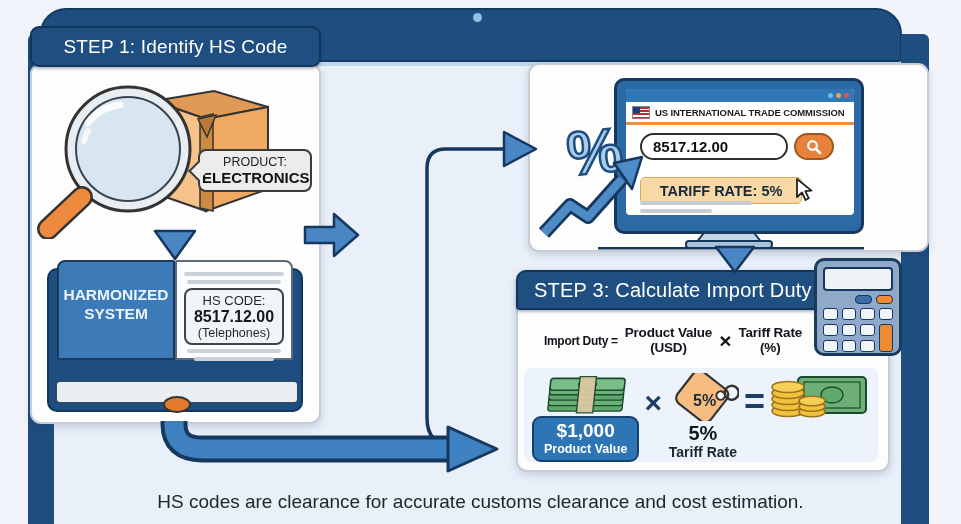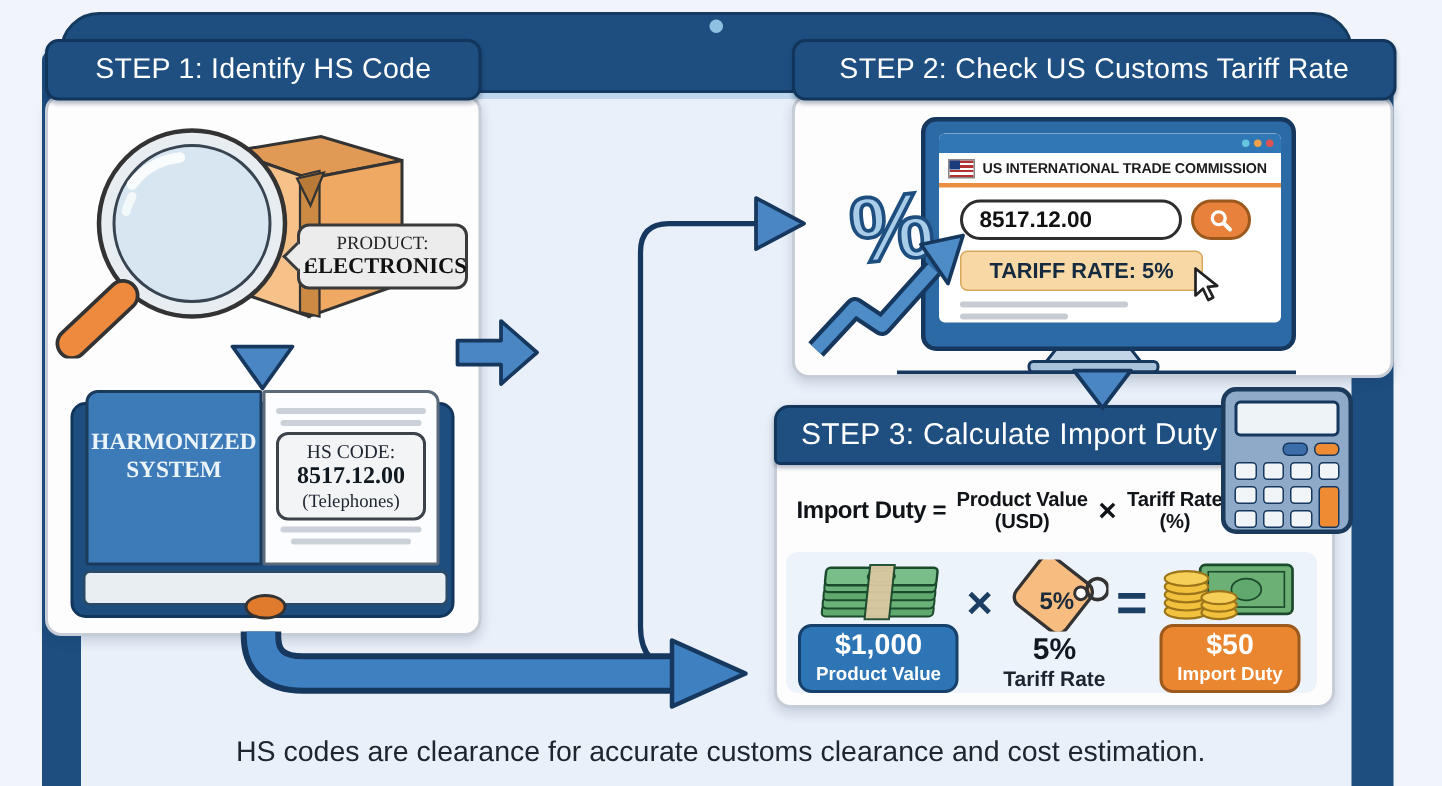--- a/index.html
+++ b/index.html
@@ -16,42 +16,42 @@
   .frame-right{left:901px;top:34px;width:28px;height:490px;background:#1d4e7f;border-radius:0 6px 0 0;}
   .top-dot{left:473px;top:13px;width:9px;height:9px;border-radius:50%;background:#8fc2e2;}
 
   
   .header{background:#1e4f80;border:2px solid #12355c;border-radius:9px;color:#fff;
           font-weight:normal;font-size:19px;display:flex;align-items:center;justify-content:center;
           letter-spacing:.2px;z-index:6;box-shadow:0 2px 3px rgba(10,30,60,.3);}
   .panel{background:#fdfdfe;border:2px solid #c6cdd6;border-radius:11px;z-index:4;
          box-shadow:0 3px 8px rgba(30,50,90,.18);}
   .s1-header{left:30px;top:26px;width:287px;height:37px;}
-  .s1-box{left:30px;top:63px;width:287px;height:357px;font-family:Liberation Serif, serif;}
+  .s1-box{left:30px;top:63px;width:287px;height:357px;}
   .s2-header{left:528px;top:26px;width:399px;height:37px;}
   .s2-box{left:528px;top:63px;width:397px;height:185px;}
   .s3-box{left:516px;top:270px;width:370px;height:198px;}
   .s3-header{left:-2px;top:-2px;width:344px;height:40px;border-radius:10px 4px 10px 4px;
              justify-content:flex-start;padding-left:16px;font-size:20px;box-sizing:border-box;}
 
   
   .s1-illustration{left:4px;top:6px;width:268px;height:168px;}
   .bubble{left:166px;top:84px;width:106px;background:#ececec;border:2px solid #3a3a3a;
           border-radius:8px;text-align:center;padding:4px 2px;z-index:3;}
   .bubble .l1{font-size:12.5px;color:#222;}
   .bubble .l2{font-size:15px;font-weight:bold;color:#111;}
   .bubble-tail{left:-9px;top:13px;width:12px;height:12px;background:#ececec;
                border-left:2px solid #3a3a3a;border-bottom:2px solid #3a3a3a;
                transform:rotate(45deg);}
   .book{left:15px;top:189px;width:256px;height:162px;}
   .book-cover{left:0;top:14px;width:252px;height:140px;background:#1d4e7f;border-radius:10px;
               border:2px solid #12355c;}
   .book-pages-edge{left:8px;top:126px;width:240px;height:20px;background:#e9eef3;
                    border:2px solid #2a4a6c;border-radius:5px;}
-  .page{top:6px;width:118px;height:117px;border:2px solid #1b3a5c;box-sizing:border-box;}
+  .page{top:6px;width:118px;height:100px;border:2px solid #1b3a5c;box-sizing:border-box;}
   .page-left{left:10px;background:#3c7ab8;border-radius:8px 2px 2px 2px;
              color:#ecf4fb;font-weight:bold;font-size:15.5px;line-height:1.22;
              text-align:center;padding-top:24px;}
   .page-right{left:128px;background:#fcfdfe;border-radius:2px 8px 2px 2px;border-color:#5a6a7a;
               padding-top:6px;}
   .pline{height:4px;background:#cbd1d8;border-radius:2px;margin:4px auto;width:82%;}
   .hs-label{width:88%;margin:3px auto;border:2px solid #3c434b;border-radius:8px;background:#f3f4f6;
             text-align:center;padding:3px 0;box-sizing:border-box;}
   .hs-label .t{font-size:13px;color:#1d2530;}
   .hs-label .c{font-size:16px;font-weight:bold;color:#101820;}
@@ -71,41 +71,41 @@
   .flag{width:16px;height:11px;position:relative;flex:0 0 auto;
         background:repeating-linear-gradient(#b23131 0 1.6px,#fff 1.6px 3.2px);border:1px solid #888;}
   .flag:before{content:"";position:absolute;left:0;top:0;width:7px;height:6px;background:#1a3c7c;}
   .site-title{font-size:9.5px;font-weight:bold;color:#1b1b1b;white-space:nowrap;letter-spacing:-.1px;}
   .search-row{left:14px;top:44px;display:flex;gap:6px;align-items:center;}
   .search-pill{width:148px;height:27px;border:2.5px solid #2e2e2e;border-radius:14px;background:#fff;
                display:flex;align-items:center;padding-left:11px;box-sizing:border-box;
                font-size:15px;font-weight:bold;color:#111;}
   .search-btn{width:40px;height:27px;background:#e8813b;border:2px solid #9c591e;border-radius:14px;
               display:flex;align-items:center;justify-content:center;box-sizing:border-box;}
-  .tariff-box{left:14px;top:78px;width:162px;height:27px;background:#f8d9a6;border:1.5px solid #d8a75c;
+  .tariff-box{left:14px;top:88px;width:162px;height:27px;background:#f8d9a6;border:1.5px solid #d8a75c;
               border-radius:5px;display:flex;align-items:center;justify-content:center;
               font-size:14.5px;font-weight:bold;color:#15293f;box-sizing:border-box;}
   .cursor{left:168px;top:88px;z-index:4;}
   .gline1{left:14px;top:112px;width:112px;height:4px;background:#c7ccd2;border-radius:2px;}
   .gline2{left:14px;top:120px;width:72px;height:4px;background:#c7ccd2;border-radius:2px;}
   .stand-svg{left:60px;top:164px;width:300px;height:22px;z-index:2;}
   .pct-svg{left:6px;top:46px;width:122px;height:140px;z-index:5;}
 
   
   .calculator{left:296px;top:-14px;width:88px;height:98px;background:#8fa9c9;border:3px solid #1b3a5c;
               border-radius:10px;box-sizing:border-box;padding:6px;z-index:8;}
   .calc-display{height:20px;background:#eef3f8;border:2px solid #16375e;border-radius:4px;margin-bottom:4px;}
   .calc-ovals{display:flex;justify-content:flex-end;gap:4px;margin-bottom:4px;}
   .calc-oval{width:15px;height:7px;border:1.5px solid #16375e;border-radius:4px;}
   .calc-grid{display:grid;grid-template-columns:repeat(4,1fr);grid-auto-rows:12px;gap:4px;}
   .calc-key{background:#f2f5f8;border:1.5px solid #16375e;border-radius:3px;}
   .calc-key-tall{grid-column:4;grid-row:2/4;background:#ef8c33;}
   .formula-row{left:8px;top:44px;width:294px;height:50px;display:flex;align-items:center;
                justify-content:center;gap:7px;color:#101418;}
-  .formula-lhs{font-size:16px;font-weight:bold;white-space:nowrap;letter-spacing:-.3px;}
+  .formula-lhs{font-size:12px;font-weight:bold;white-space:nowrap;letter-spacing:-.3px;}
   .fstack{font-size:13.5px;font-weight:bold;line-height:1.1;text-align:center;letter-spacing:-.2px;}
   .ftimes{font-size:21px;font-weight:bold;}
   .eq-panel{left:6px;top:96px;width:354px;height:94px;background:#edf3fb;border-radius:8px;
             display:flex;justify-content:space-between;padding:0 8px;box-sizing:border-box;}
   .eq-col{display:flex;flex-direction:column;align-items:center;padding-top:5px;}
   .eq-op{font-weight:bold;color:#1c3e63;}
   .op-times{font-size:30px;padding-top:18px;}
   .op-eq{font-size:36px;padding-top:13px;}
   .badge{border-radius:9px;padding:2px 10px 4px;text-align:center;color:#fff;border:2.5px solid;margin-top:2px;}
   .badge-blue{background:#2e75b6;border-color:#17406b;}
@@ -177,23 +177,20 @@
           <div class="c">8517.12.00</div>
           <div class="s">(Telephones)</div>
         </div>
         <div class="pline"></div>
         <div class="pline" style="width:70%"></div>
       </div>
       <div class="abs bookmark"></div>
     </div>
   </div>
 
-  <div class="abs header s2-header">
-    <span>STEP 2: Check US Customs Tariff Rate</span>
-  </div>
   <div class="abs panel s2-box">
 
     <svg class="abs stand-svg" viewBox="0 0 300 22">
       <polygon points="117,0 161,0 172,14 106,14" fill="#c2d6e8" stroke="#16375e" stroke-width="2"></polygon>
       <rect x="96" y="12" width="86" height="7" rx="3" fill="#a8c2da" stroke="#16375e" stroke-width="2"></rect>
       <rect x="8" y="18" width="266" height="2.5" fill="#16375e"></rect>
     </svg>
 
     <div class="abs monitor">
       <div class="abs screen">
@@ -316,24 +313,20 @@
             <ellipse cx="18" cy="38" rx="16" ry="5.5" fill="#f2c23f" stroke="#9c741a" stroke-width="1.6"></ellipse>
             <ellipse cx="18" cy="32" rx="16" ry="5.5" fill="#f2c23f" stroke="#9c741a" stroke-width="1.6"></ellipse>
             <ellipse cx="18" cy="26" rx="16" ry="5.5" fill="#f2c23f" stroke="#9c741a" stroke-width="1.6"></ellipse>
             <ellipse cx="18" cy="20" rx="16" ry="5.5" fill="#f2c23f" stroke="#9c741a" stroke-width="1.6"></ellipse>
             <ellipse cx="18" cy="14" rx="16" ry="5.5" fill="#f6cf58" stroke="#9c741a" stroke-width="1.6"></ellipse>
             <ellipse cx="42" cy="39" rx="13" ry="4.8" fill="#f2c23f" stroke="#9c741a" stroke-width="1.6"></ellipse>
             <ellipse cx="42" cy="33.5" rx="13" ry="4.8" fill="#f2c23f" stroke="#9c741a" stroke-width="1.6"></ellipse>
             <ellipse cx="42" cy="28" rx="13" ry="4.8" fill="#f6cf58" stroke="#9c741a" stroke-width="1.6"></ellipse>
           </g>
         </svg>
-        <div class="badge badge-orange">
-          <div class="amt">$50</div>
-          <div class="lbl">Import Duty</div>
-        </div>
       </div>
     </div>
   </div>
 
   <div class="abs footer">HS codes are clearance for accurate customs clearance and cost estimation.</div>
 
   <svg class="abs overlay" viewBox="0 0 961 524">
 
     <polygon points="155,231 195,231 175,259" fill="#4a86c4" stroke="#16375e" stroke-width="2.5" stroke-linejoin="round"></polygon>
 

